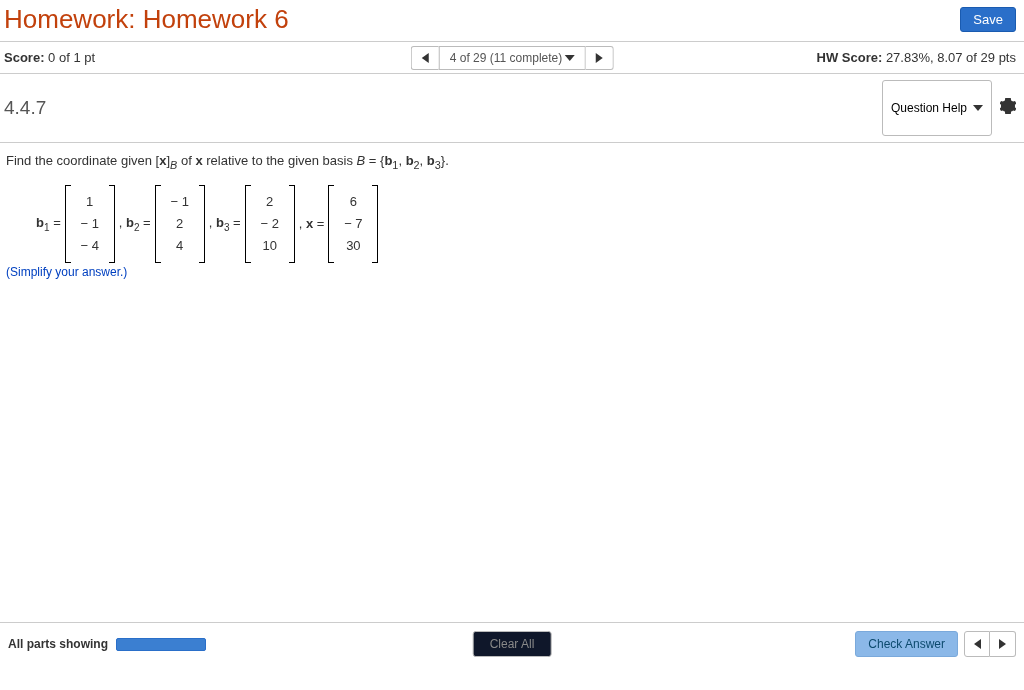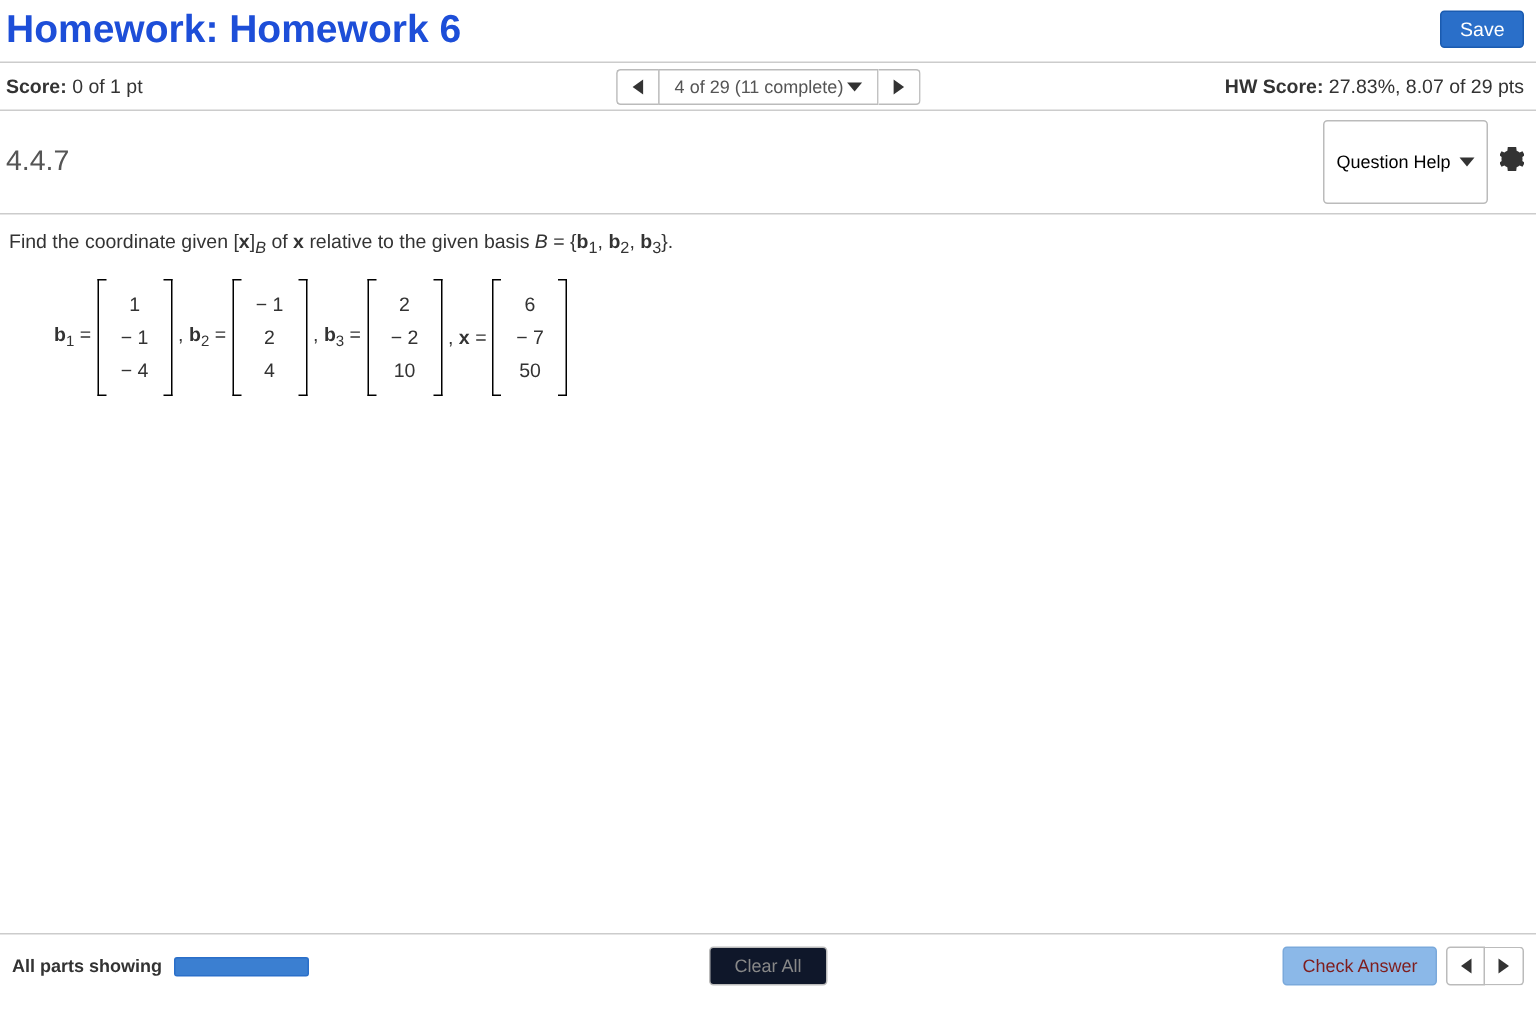--- a/index.html
+++ b/index.html
@@ -1,18 +1,18 @@
 <!DOCTYPE html>
 <html><head>
 <meta charset="utf-8">
 <style>
 * { box-sizing: border-box; margin: 0; padding: 0; }
 body { font-family: Arial, Helvetica, sans-serif; font-size: 13px; color: #333; background: #fff; width: 1024px; }
 .header { display: flex; justify-content: space-between; align-items: center; border-bottom: 1px solid #ccc; padding: 4px 8px 6px 4px; }
-.header h1 { font-size: 26px; font-weight: bold; color: #1d4ed8; }
+.header h1 { font-size: 26px; font-weight: normal; color: #c2410c; }
 .save-btn { background: #2a6fc9; color: #fff; border: 1px solid #1a5bb0; border-radius: 3px; padding: 4px 12px; font-size: 13px; cursor: pointer; }
 .scorebar { display: flex; align-items: center; border-bottom: 1px solid #ccc; padding: 8px 8px 8px 4px; position: relative; }
 .score-left { font-size: 13px; }
 .score-left .lbl { font-weight: bold; }
 .nav-center { position: absolute; left: 50%; transform: translateX(-50%); display: flex; align-items: center; }
 .nav-btn { width: 28px; height: 24px; border: 1px solid #bbb; background: #fff; display: flex; align-items: center; justify-content: center; cursor: pointer; }
 .nav-btn.l { border-radius: 3px 0 0 3px; border-right: none; }
 .nav-btn.r { border-radius: 0 3px 3px 0; border-left: none; }
 .nav-mid { height: 24px; border: 1px solid #bbb; display: flex; align-items: center; padding: 0 10px; font-size: 12px; color: #555; cursor: pointer; gap: 2px; }
 .tri { display: inline-block; width: 0; height: 0; }
@@ -40,21 +40,21 @@
 .answer-line { margin-top: 18px; font-size: 13px; }
 .abox { display: inline-block; width: 18px; height: 15px; border: 1px solid #4aa8ff; background: #eaf4ff; vertical-align: middle; }
 .hint { color: #0040c0; font-size: 12px; margin-top: 2px; }
 .footer-note { position: absolute; bottom: 8px; left: 6px; right: 10px; font-size: 12px; color: #333; display:flex; justify-content:space-between; align-items:flex-end; }
 .help-circle { width:18px; height:18px; border-radius:50%; background:#ffd24d; border:1px solid #cc9900; display:flex; align-items:center; justify-content:center; font-weight:bold; font-size:12px; color:#7a5c00; cursor:pointer; }
 .parts-lbl { font-weight: bold; font-size: 12px; }
 .progress { width: 90px; height: 13px; background: #3b7fd1; border: 1px solid #2a6fc9; border-radius: 2px; }
 .clear-btn { margin-left: auto; margin-right: auto; border: 1px solid #bbb; background: #0f172a; color: #888; padding: 5px 16px; border-radius: 3px; font-size: 12px; cursor: pointer; position: absolute; left: 50%; transform: translateX(-50%); }
 .bottom-wrap { position: relative; display:flex; align-items:center; padding: 8px 8px; }
 .right-group { margin-left: auto; display: flex; align-items: center; gap: 6px; }
-.check-btn { background: #8bb8e8; color: #7f1d1d; border: 1px solid #7aa9db; border-radius: 3px; padding: 5px 12px; font-size: 12px; cursor: pointer; }
+.check-btn { background: #8bb8e8; color: #0c4a6e; border: 1px solid #7aa9db; border-radius: 3px; padding: 5px 12px; font-size: 12px; cursor: pointer; }
 .pager { display: flex; }
 .pager .nav-btn { height: 26px; width: 26px; }
 .pager .nav-btn:first-child { border-radius: 3px 0 0 3px; }
 .pager .nav-btn:last-child { border-radius: 0 3px 3px 0; border-left: none; }
 sub { vertical-align: sub; font-size: smaller; }
 </style>
 </head>
 <body>
 
 <div class="header">
@@ -133,26 +133,27 @@
           <span>10</span>
         </span>
         <span class="br"></span>
       </span>
     <span class="vlabel">, <b>x</b> =</span>
     <span class="bracket">
         <span class="bl"></span>
         <span class="col">
           <span>6</span>
           <span>− 7</span>
-          <span>50</span>
+          <span>30</span>
         </span>
         <span class="br"></span>
       </span>
   </div>
 
+  <div class="hint">(Simplify your answer.)</div>
 
 </div>
 
 <div class="bottom-wrap">
   <span class="parts-lbl">All parts showing</span>
   <span class="progress" style="margin-left:8px;"></span>
   <button class="clear-btn">Clear All</button>
   <div class="right-group">
     <button class="check-btn">Check Answer</button>
     <div class="pager">

